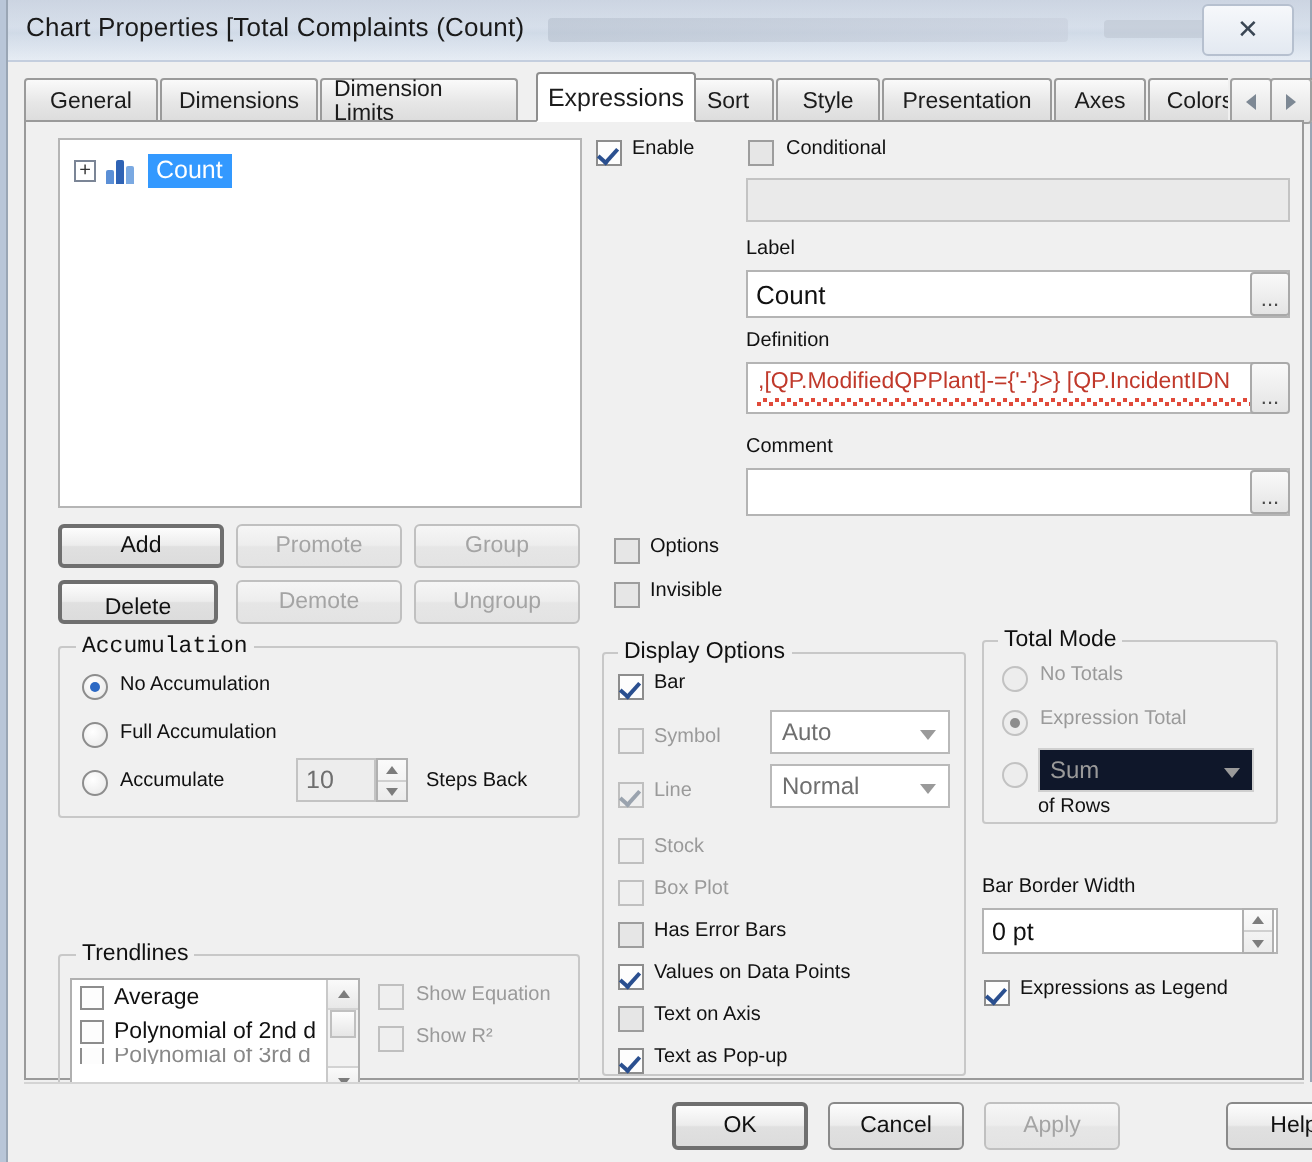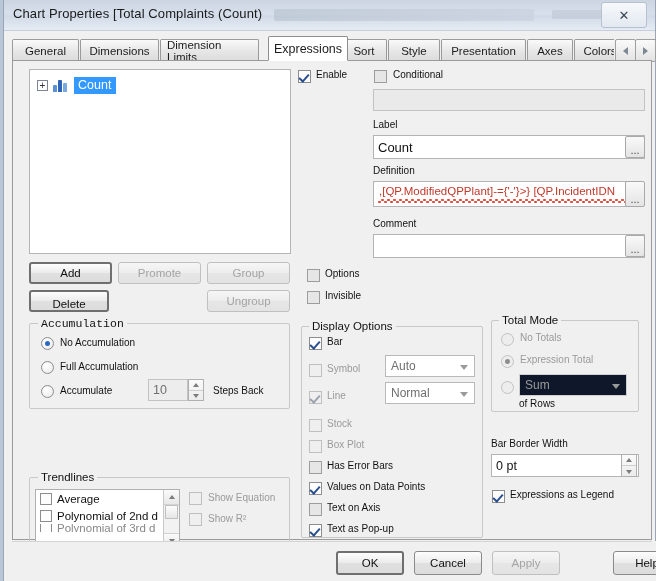--- a/index.html
+++ b/index.html
@@ -212,20 +212,23 @@
         </div>
       <div class="pbtn dis" style="left:105px;top:201px;width:83px;">
           <span>Promote</span>
         </div>
       <div class="pbtn dis" style="left:194px;top:201px;width:83px;">
           <span>Group</span>
         </div>
       <div class="pbtn strong" style="left:16px;top:229px;width:80px;align-items:flex-end;">
           <span>Delete</span>
         </div>
+      <div class="pbtn dis" style="left:105px;top:229px;width:83px;">
+          <span>Demote</span>
+        </div>
       <div class="pbtn dis" style="left:194px;top:229px;width:83px;">
           <span>Ungroup</span>
         </div>
 
       <div class="group" style="left:16px;top:262px;width:261px;height:86px;"></div>
       <div class="group-title" style="left:25px;top:256px;font-family:Liberation Mono, monospace;">Accumulation</div>
       <div class="rad on" style="left:28px;top:276px;"></div>
       <div class="lbl" style="left:47px;top:276px;">No Accumulation</div>
       <div class="rad" style="left:28px;top:300px;"></div>
       <div class="lbl" style="left:47px;top:300px;">Full Accumulation</div>

